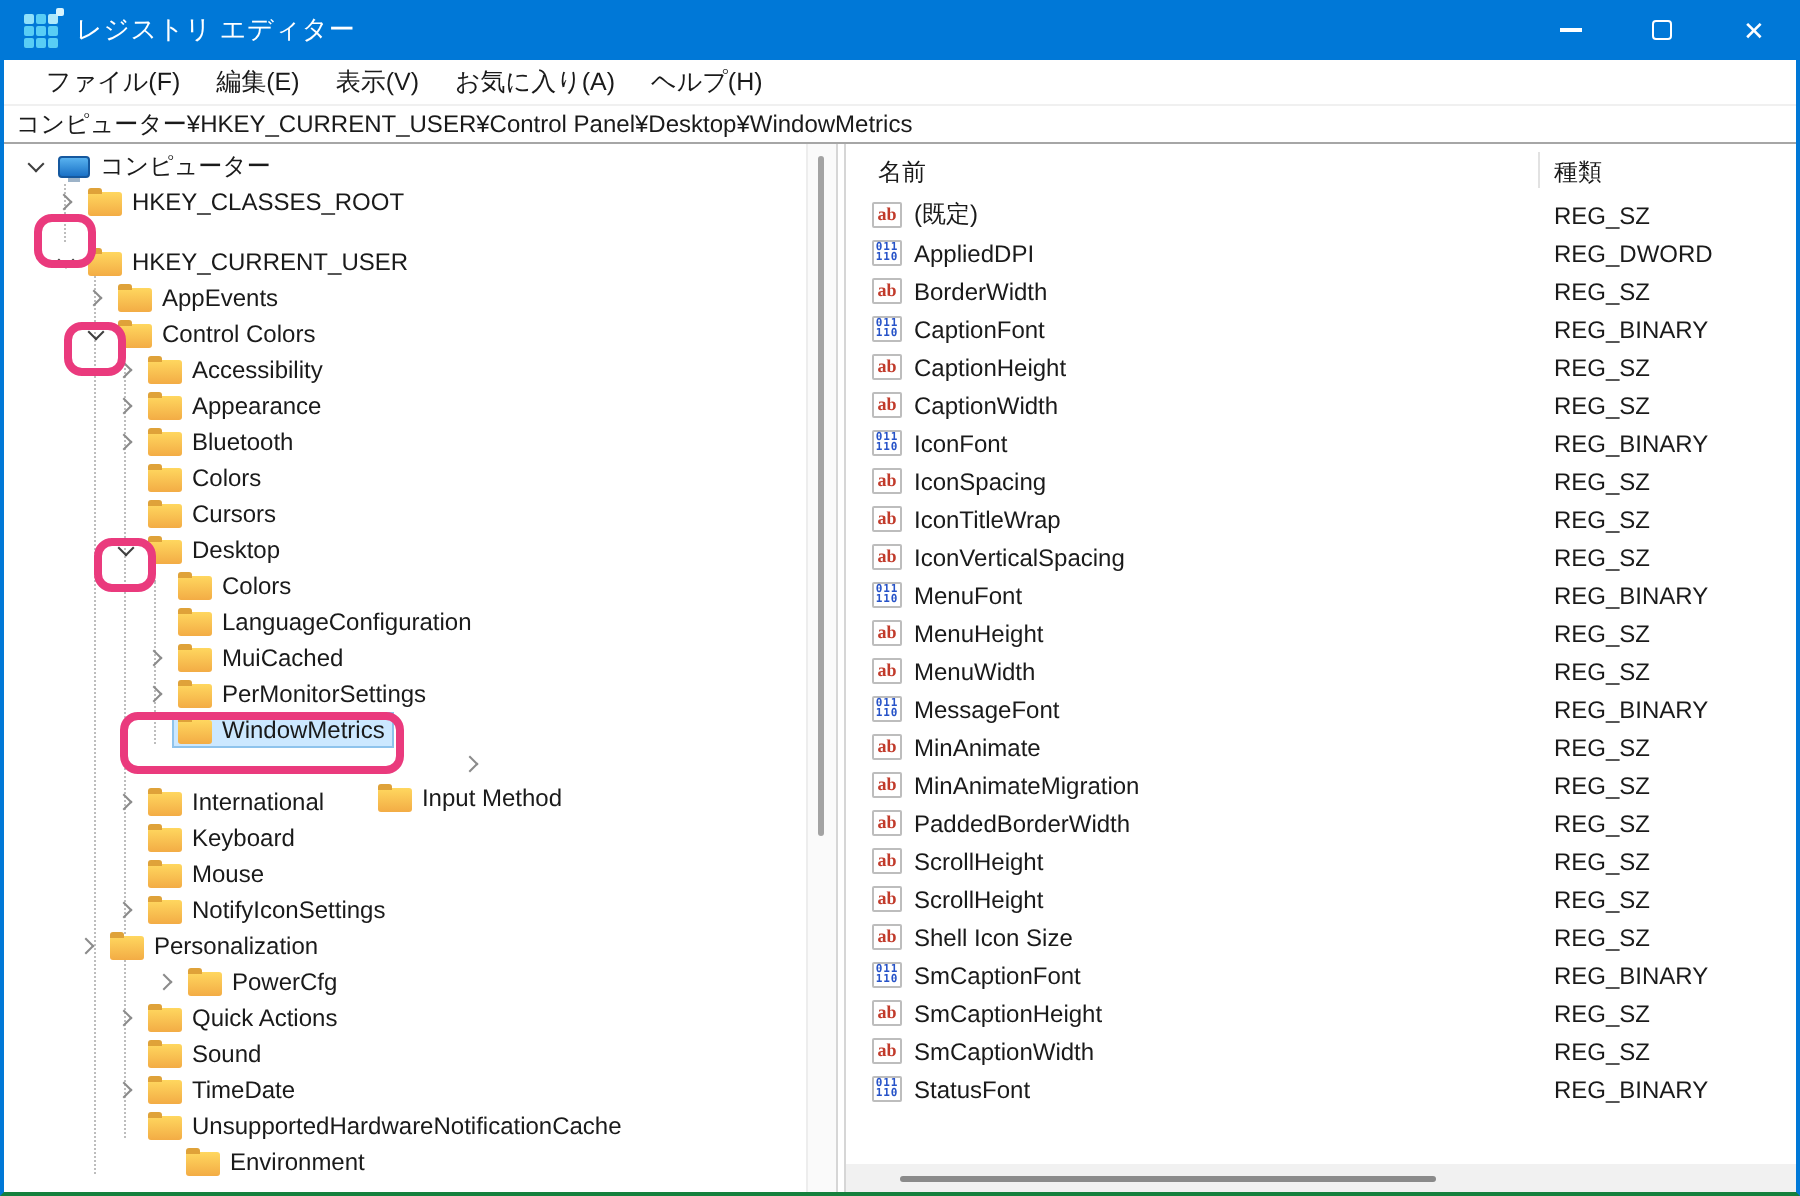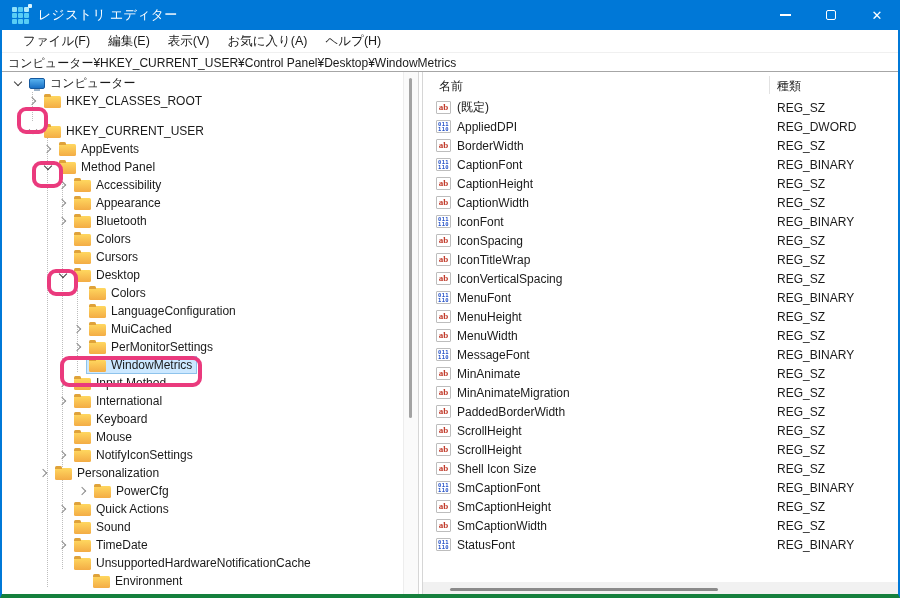--- a/index.html
+++ b/index.html
@@ -1,21 +1,21 @@
 <!DOCTYPE html>
 <html><head>
 <meta charset="utf-8">
 <style>
   * { margin:0; padding:0; box-sizing:border-box; }
   html,body { background:#fff; }
   body { font-family:"Liberation Sans","DejaVu Sans",sans-serif; }
 
   .window{
     position:relative; width:900px; height:598px; background:#fff;
-    border-left:2px solid #0078d7; border-right:2px solid #0078d7; border-bottom:4px solid #15803d;
+    border-left:2px solid #0078d7; border-right:2px solid #0078d7; border-bottom:2px solid #15803d;
     overflow:hidden;
   }
 
   
   .titlebar{
     position:absolute; left:-2px; top:0; width:900px; height:30px;
     background:#0078d7; display:flex; align-items:center; color:#fff;
   }
   .app-icon{ display:grid; grid-template-columns:repeat(3,5px); grid-template-rows:repeat(3,5px);
     gap:1px; margin:0 9px 0 12px; position:relative; }
@@ -188,21 +188,21 @@
               <span class="ico-folder"></span>
               <span class="tree-label">AppEvents</span>
             </span>
           </div>
           <div class="tree-row" style="padding-left: 38px;">
             <span class="twisty expanded">
               <span class="chev"></span>
             </span>
             <span class="row-body">
               <span class="ico-folder"></span>
-              <span class="tree-label">Method Panel</span>
+              <span class="tree-label">Control Colors</span>
             </span>
           </div>
           <div class="tree-row" style="padding-left: 53px;">
             <span class="twisty collapsed">
               <span class="chev"></span>
             </span>
             <span class="row-body">
               <span class="ico-folder"></span>
               <span class="tree-label">Accessibility</span>
             </span>
@@ -280,21 +280,21 @@
               <span class="tree-label">PerMonitorSettings</span>
             </span>
           </div>
           <div class="tree-row" style="padding-left: 68px;">
             <span class="twisty stub"></span>
             <span class="row-body selected">
               <span class="ico-folder"></span>
               <span class="tree-label">WindowMetrics</span>
             </span>
           </div>
-          <div class="tree-row" style="padding-left: 53px;">
+          <div class="tree-row" style="padding-left: 67px; flex-direction: column;">
             <span class="twisty collapsed">
               <span class="chev"></span>
             </span>
             <span class="row-body">
               <span class="ico-folder"></span>
               <span class="tree-label">Input Method</span>
             </span>
           </div>
           <div class="tree-row" style="padding-left: 53px;">
             <span class="twisty collapsed">

